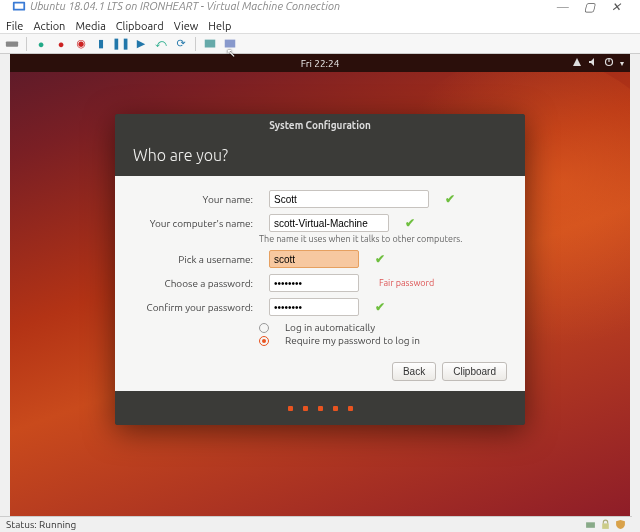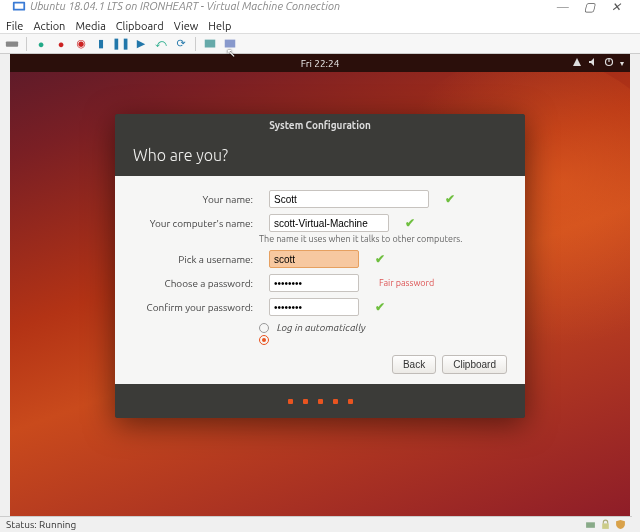--- a/index.html
+++ b/index.html
@@ -92,25 +92,25 @@
     background:#fff; height:18px;
   }
   .w-long { width:160px;}
   .w-med  { width:120px;}
   .w-short{ width:90px;}
   .check { color:#6fbf3f; font-size:12px; font-weight:bold; }
   .hint { font-size:9px; color:#666; margin-left:126px; margin-top:-4px; margin-bottom:6px;}
   .pw-rating { font-size:9px; color:#d55; margin-left:4px;}
   .sel-user { background:#f7c8a0 !important; border-color:#e6a060 !important; color:#000;}
   .radio-block { margin-left:126px; font-size:10px; color:#444;}
-  .radio-block .row { display:flex; align-items:center; gap:8px; margin-bottom:2px;font-style:italic;}
+  .radio-block .row { display:flex; align-items:center; gap:16px; margin-bottom:2px;}
   .radio { width:10px;height:10px;border-radius:50%;border:1px solid #999;display:inline-block;position:relative;}
   .radio.checked { border-color:#e95420;}
   .radio.checked::after { content:"";position:absolute;inset:2px;background:#e95420;border-radius:50%;}
-  .inst-buttons { display:flex; justify-content:flex-end; gap:6px; margin-top:10px;}
+  .inst-buttons { display:flex; justify-content:flex-end; gap:6px; margin-top:16px;}
   .inst-buttons button {
     font-size:10px; padding:3px 10px;
     background:linear-gradient(#fefefe,#eceae6);
     border:1px solid #c0bcb8; border-radius:3px;
     color:#333; cursor:pointer;
   }
   .inst-footer {
     height:34px; background:#3b3b38; border-radius:0 0 3px 3px;
     display:flex; align-items:center; justify-content:center; gap:10px;
   }
@@ -240,20 +240,21 @@
         <span class="check">✔</span>
       </div>
 
       <div class="radio-block">
         <div class="row">
           <span class="radio"></span>
           <span>Log in automatically</span>
         </div>
         <div class="row">
           <span class="radio checked"></span>
+          <span>Require my password to log in</span>
         </div>
       </div>
 
       <div class="inst-buttons">
         <button>Back</button>
         <button>Clipboard</button>
       </div>
     </div>
     <div class="inst-footer">
       <span class="dot"></span>

